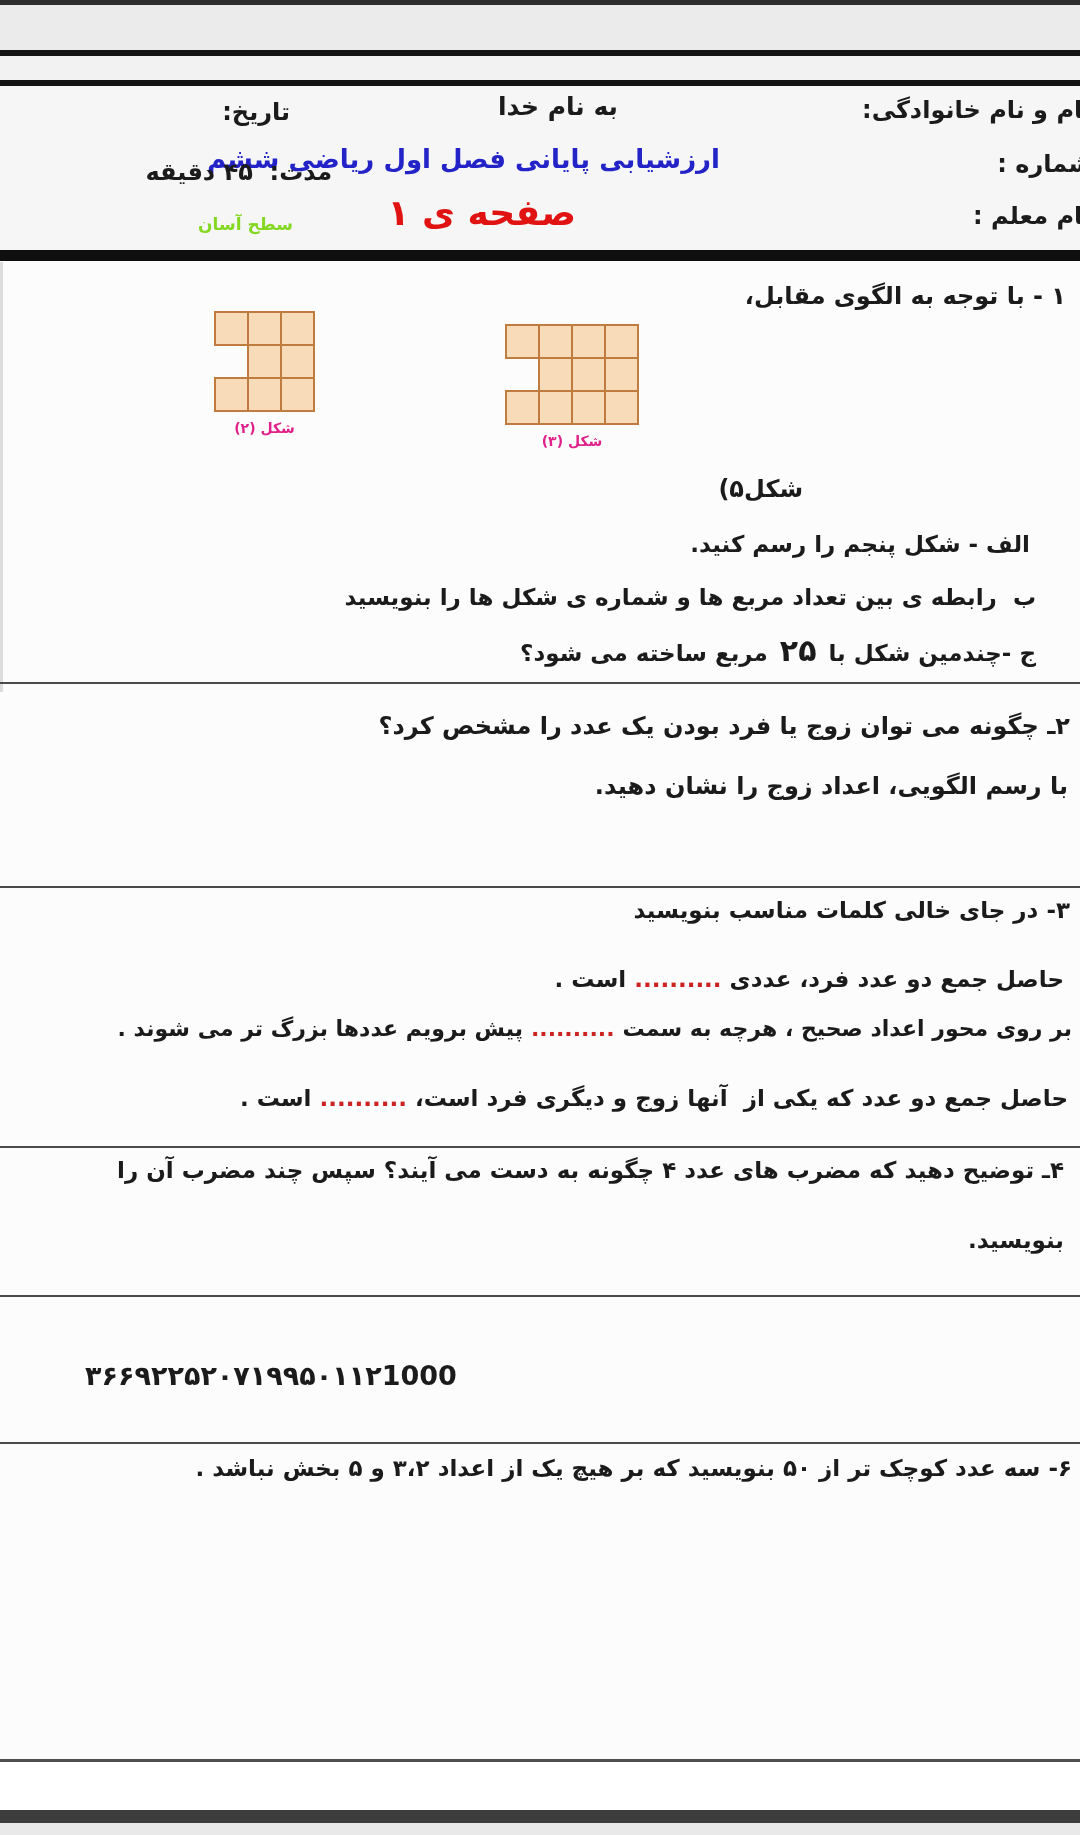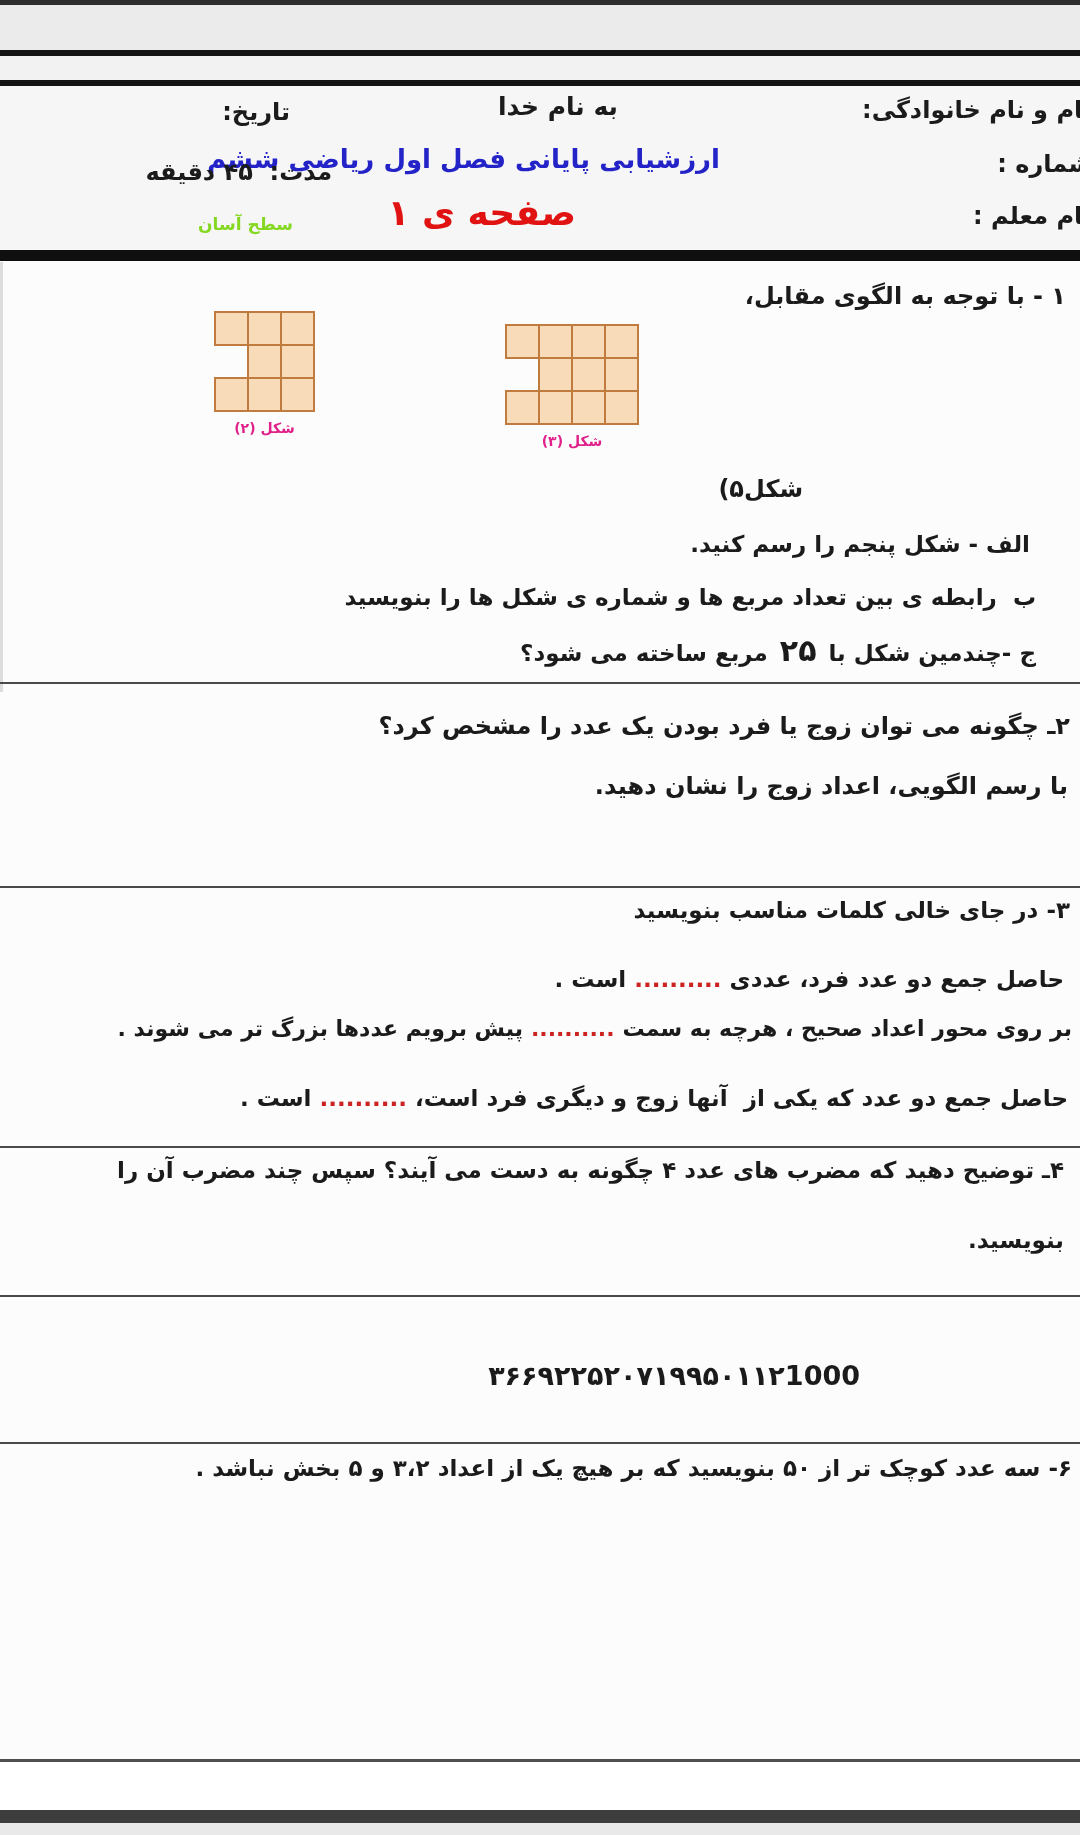--- a/index.html
+++ b/index.html
@@ -66,21 +66,21 @@
     width:33px; height:33px; box-sizing:border-box;
     background:var(--cell_fill);
     outline:2px solid var(--cell_border); outline-offset:-1px;
   }
   .cell.hole { visibility:hidden; }
   .fig-label { margin-top:9px; font-size:14px; color:var(--figure_label_pink); white-space:nowrap; }
 
   
   .numbers-row {
     position:absolute; top:1360px; left:85px; width:775px;
-    display:flex; direction:ltr; justify-content:flex-end;
+    display:flex; direction:ltr; justify-content:flex-start;
     font-size:27px;
   }
 </style>
 </head>
 <body>
 
 <div class="page">
 
   <div class="strip top-edge"></div>
   <div class="strip band1"></div>

